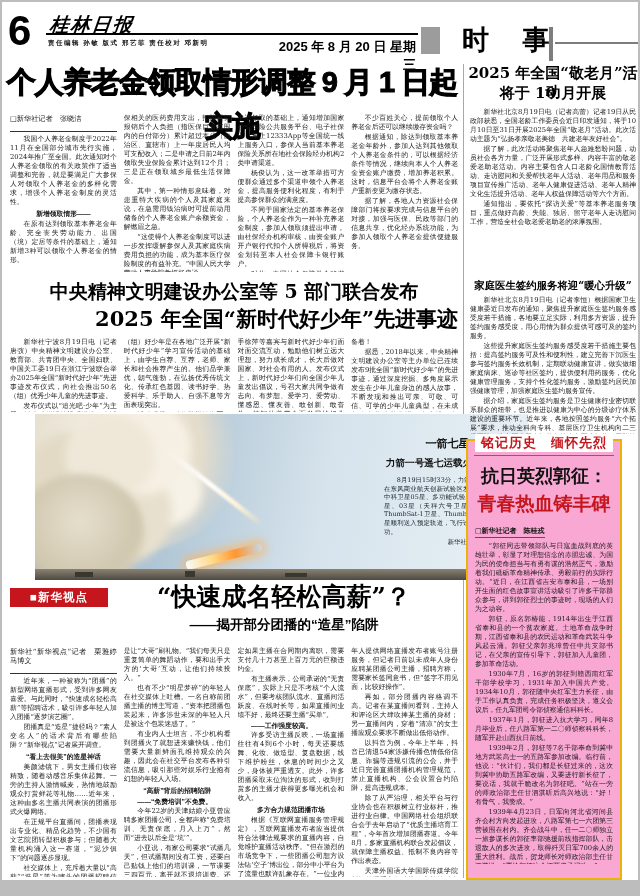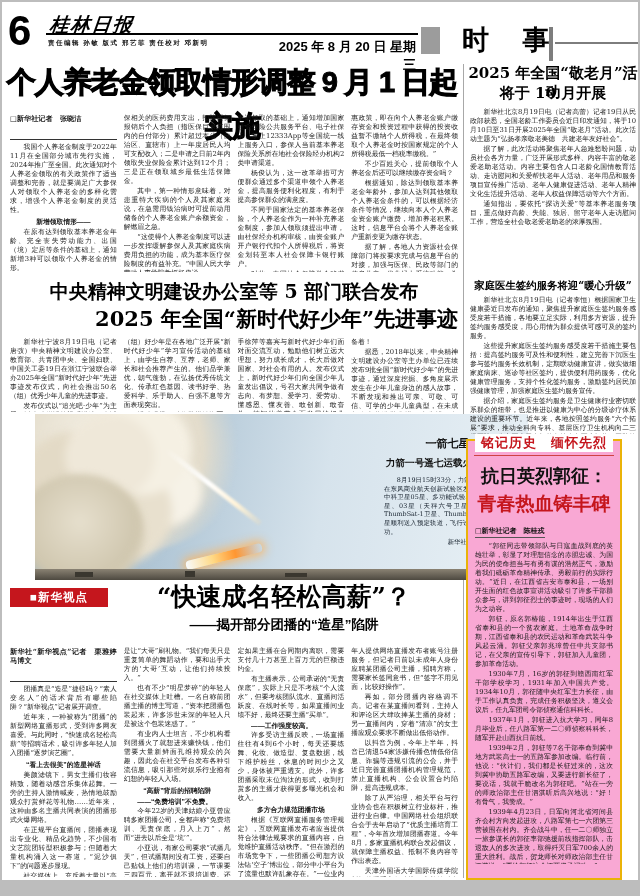--- a/index.html
+++ b/index.html
@@ -16,21 +16,21 @@
   .section-title{position:absolute;left:460px;top:20px;font-family:"DejaVu Serif",serif;font-weight:bold;font-size:27px;color:#000;letter-spacing:12px;white-space:nowrap;}
   .sec-vbar{position:absolute;left:547px;top:25px;width:4px;height:34px;background:#7d7d7d;}
   .sec-hline{position:absolute;left:553px;top:40px;width:83px;height:2px;background:#7d7d7d;}
 
   
   .cols{position:absolute;display:flex;gap:7px;}
   .col{flex:1 1 0;overflow:hidden;font-size:6.8px;line-height:9px;color:#1a1a1a;text-align:justify;}
   .col p{margin:0 0 1px 0;}
   p.para{text-indent:2em;}
   p.para0{text-indent:0;}
-  p.byline{font-weight:bold;border-bottom:1px solid #333;padding-bottom:16px;margin-bottom:3px;text-indent:0;font-size:7.2px;}
+  p.byline{font-weight:normal;border-bottom:1px solid #333;padding-bottom:8px;margin-bottom:3px;text-indent:0;font-size:7.2px;}
   p.subhead{font-weight:bold;text-align:center;text-indent:0;margin:2px 0;font-family:"Liberation Sans",sans-serif;}
   p.dash{font-weight:bold;text-indent:2em;font-family:"Liberation Sans",sans-serif;}
 
   
   .main-headline{position:absolute;left:2px;top:58px;width:456px;text-align:center;font-family:"Liberation Sans",sans-serif;font-weight:bold;font-size:29px;line-height:44px;color:#000;letter-spacing:-1px;-webkit-text-stroke:1px #000;}
   .youth-h1{position:absolute;left:8px;top:277px;width:448px;text-align:center;font-family:"DejaVu Serif",serif;font-weight:bold;font-size:19px;color:#000;}
   .youth-h2{position:absolute;left:8px;top:303px;width:448px;text-align:right;font-family:"DejaVu Serif",serif;font-weight:bold;font-size:21px;color:#000;}
 
   .divider-v{position:absolute;left:461px;top:62px;width:1px;height:814px;background:#a8a8a8;}
 
@@ -101,21 +101,20 @@
         <p class="para">其中，第一种情形意味着，对患重特大疾病的个人及其家庭来说，在急需用钱治病时可提前动用储备的个人养老金账户余额资金，解燃眉之急。</p>
         <p class="para">“这使得个人养老金制度可以进一步发挥缓解参保人及其家庭疾病费用负担的功能，成为基本医疗保险制度的有益补充。”中国人民大学劳动人事学院教授杨俊说。</p>
       </div>
     <div class="col">
         <p class="para0">申请领取的基础上，通知增加国家社会保险公共服务平台、电子社保卡、掌上12333App等全国统一线上服务入口，参保人当前基本养老保险关系所在地社会保险经办机构2类申请渠道。</p>
         <p class="para">杨俊认为，这一改革举措可方便群众通过多个渠道申领个人养老金，提高服务便利化程度，有利于提高参保群众的满意度。</p>
         <p class="para">不同于国家法定的基本养老保险，个人养老金作为一种补充养老金制度，参加人领取须提出申请，由社保经办机构审核，由资金账户开户银行代扣个人所得税后，将资金划转至本人社会保障卡银行账户。</p>
         <p class="para">对此，中国社会保障学会秘书长金维刚分析：“个人养老金由个人自愿参加缴费，实行完全积累，并通过市场化投资运营实现保值增值，国家对个人养老金实施税收递延的优</p>
       </div>
     <div class="col">
-        <p class="para0">惠政策，即在向个人养老金账户缴存资金和投资过程中获得的投资收益暂不缴纳个人所得税，在最终领取个人养老金时按国家规定的个人所得税最低一档税率缴税。”</p>
         <p class="para">不少百姓关心，提前领取个人养老金后还可以继续缴存资金吗？</p>
         <p class="para">根据通知，除达到领取基本养老金年龄外，参加人达到其他领取个人养老金条件的，可以根据经济条件等情况，继续向本人个人养老金资金账户缴费，增加养老积累。这时，信息平台会将个人养老金账户重新变更为缴存状态。</p>
         <p class="para">据了解，各地人力资源社会保障部门将按要求完成与信息平台的对接，加强与医保、民政等部门的信息共享，优化经办系统功能，为参加人领取个人养老金提供便捷服务。</p>
       </div>
   </div>
 
   <div class="divider-v"></div>
 
   <div class="youth-h1">中央精神文明建设办公室等 5 部门联合发布</div>
   <div class="youth-h2">2025 年全国“新时代好少年”先进事迹</div>
@@ -155,22 +154,22 @@
       <p class="cap-credit">新华社发（汪江波　摄）</p>
     </div>
   </div>
 
   <div class="xh-badge">■新华视点</div>
   <div class="ls-title">“快速成名轻松高薪”？</div>
   <div class="ls-sub">——揭开部分团播的“造星”陷阱</div>
   <div class="cols" style="left:8px;top:645px;width:448px;height:230px;">
     <div class="col">
         <p class="byline">新华社“新华视点”记者　栗雅婷　马博文</p>
+        <p class="para">近年来，一种被称为“团播”的新型网络直播形式，受到许多网友喜爱。与此同时，“快速成名轻松高薪”等招聘话术，吸引许多年轻人加入团播“逐梦演艺圈”。</p>
         <p class="para">团播真是“造星”捷径吗？“素人变名人”的话术背后有哪些陷阱？“新华视点”记者展开调查。</p>
-        <p class="para">近年来，一种被称为“团播”的新型网络直播形式，受到许多网友喜爱。与此同时，“快速成名轻松高薪”等招聘话术，吸引许多年轻人加入团播“逐梦演艺圈”。</p>
         <p class="subhead">“看上去很美”的造星神话</p>
         <p class="para">美颜滤镜下，男女主播们妆容精致，随着动感音乐集体起舞。一旁的主持人激情喊麦，热情地鼓励观众打赏鲜花等礼物……近年来，这种由多名主播共同表演的团播形式火爆网络。</p>
         <p class="para">在正规平台直播间，团播表现出专业化、精品化趋势，不少国有文艺院团转型积极参与；但随着大量机构涌入这一赛道，“泥沙俱下”的问题逐步显现。</p>
         <p class="para">社交媒体上，充斥着大量以“高薪”“造星”等为噱头的团播招聘信息，声称“零基础也能上镜，圆你一个女团梦”“我缺主播你缺钱，想赚大钱就快来”。</p>
       </div>
     <div class="col">
         <p class="para0">是让“大哥”刷礼物。“我们每天只是重复简单的舞蹈动作，要和出手大方的‘大哥’互动，让他们持续投入。”</p>
         <p class="para">也有不少“明星梦碎”的年轻人在社交媒体上吐槽。一名自称前团播主播的博主写道，“资本把团播包装起来，许多涉世未深的年轻人只是被这个包装迷惑了。”</p>
         <p class="para">有业内人士坦言，不少机构看到团播火了就想进来赚快钱，他们需要大量新鲜面孔维持观众的兴趣，因此会在社交平台发布各种引流信息，吸引那些对娱乐行业抱有幻想的年轻人入场。</p>
         <p class="subhead">“高薪”背后的招聘陷阱</p>

